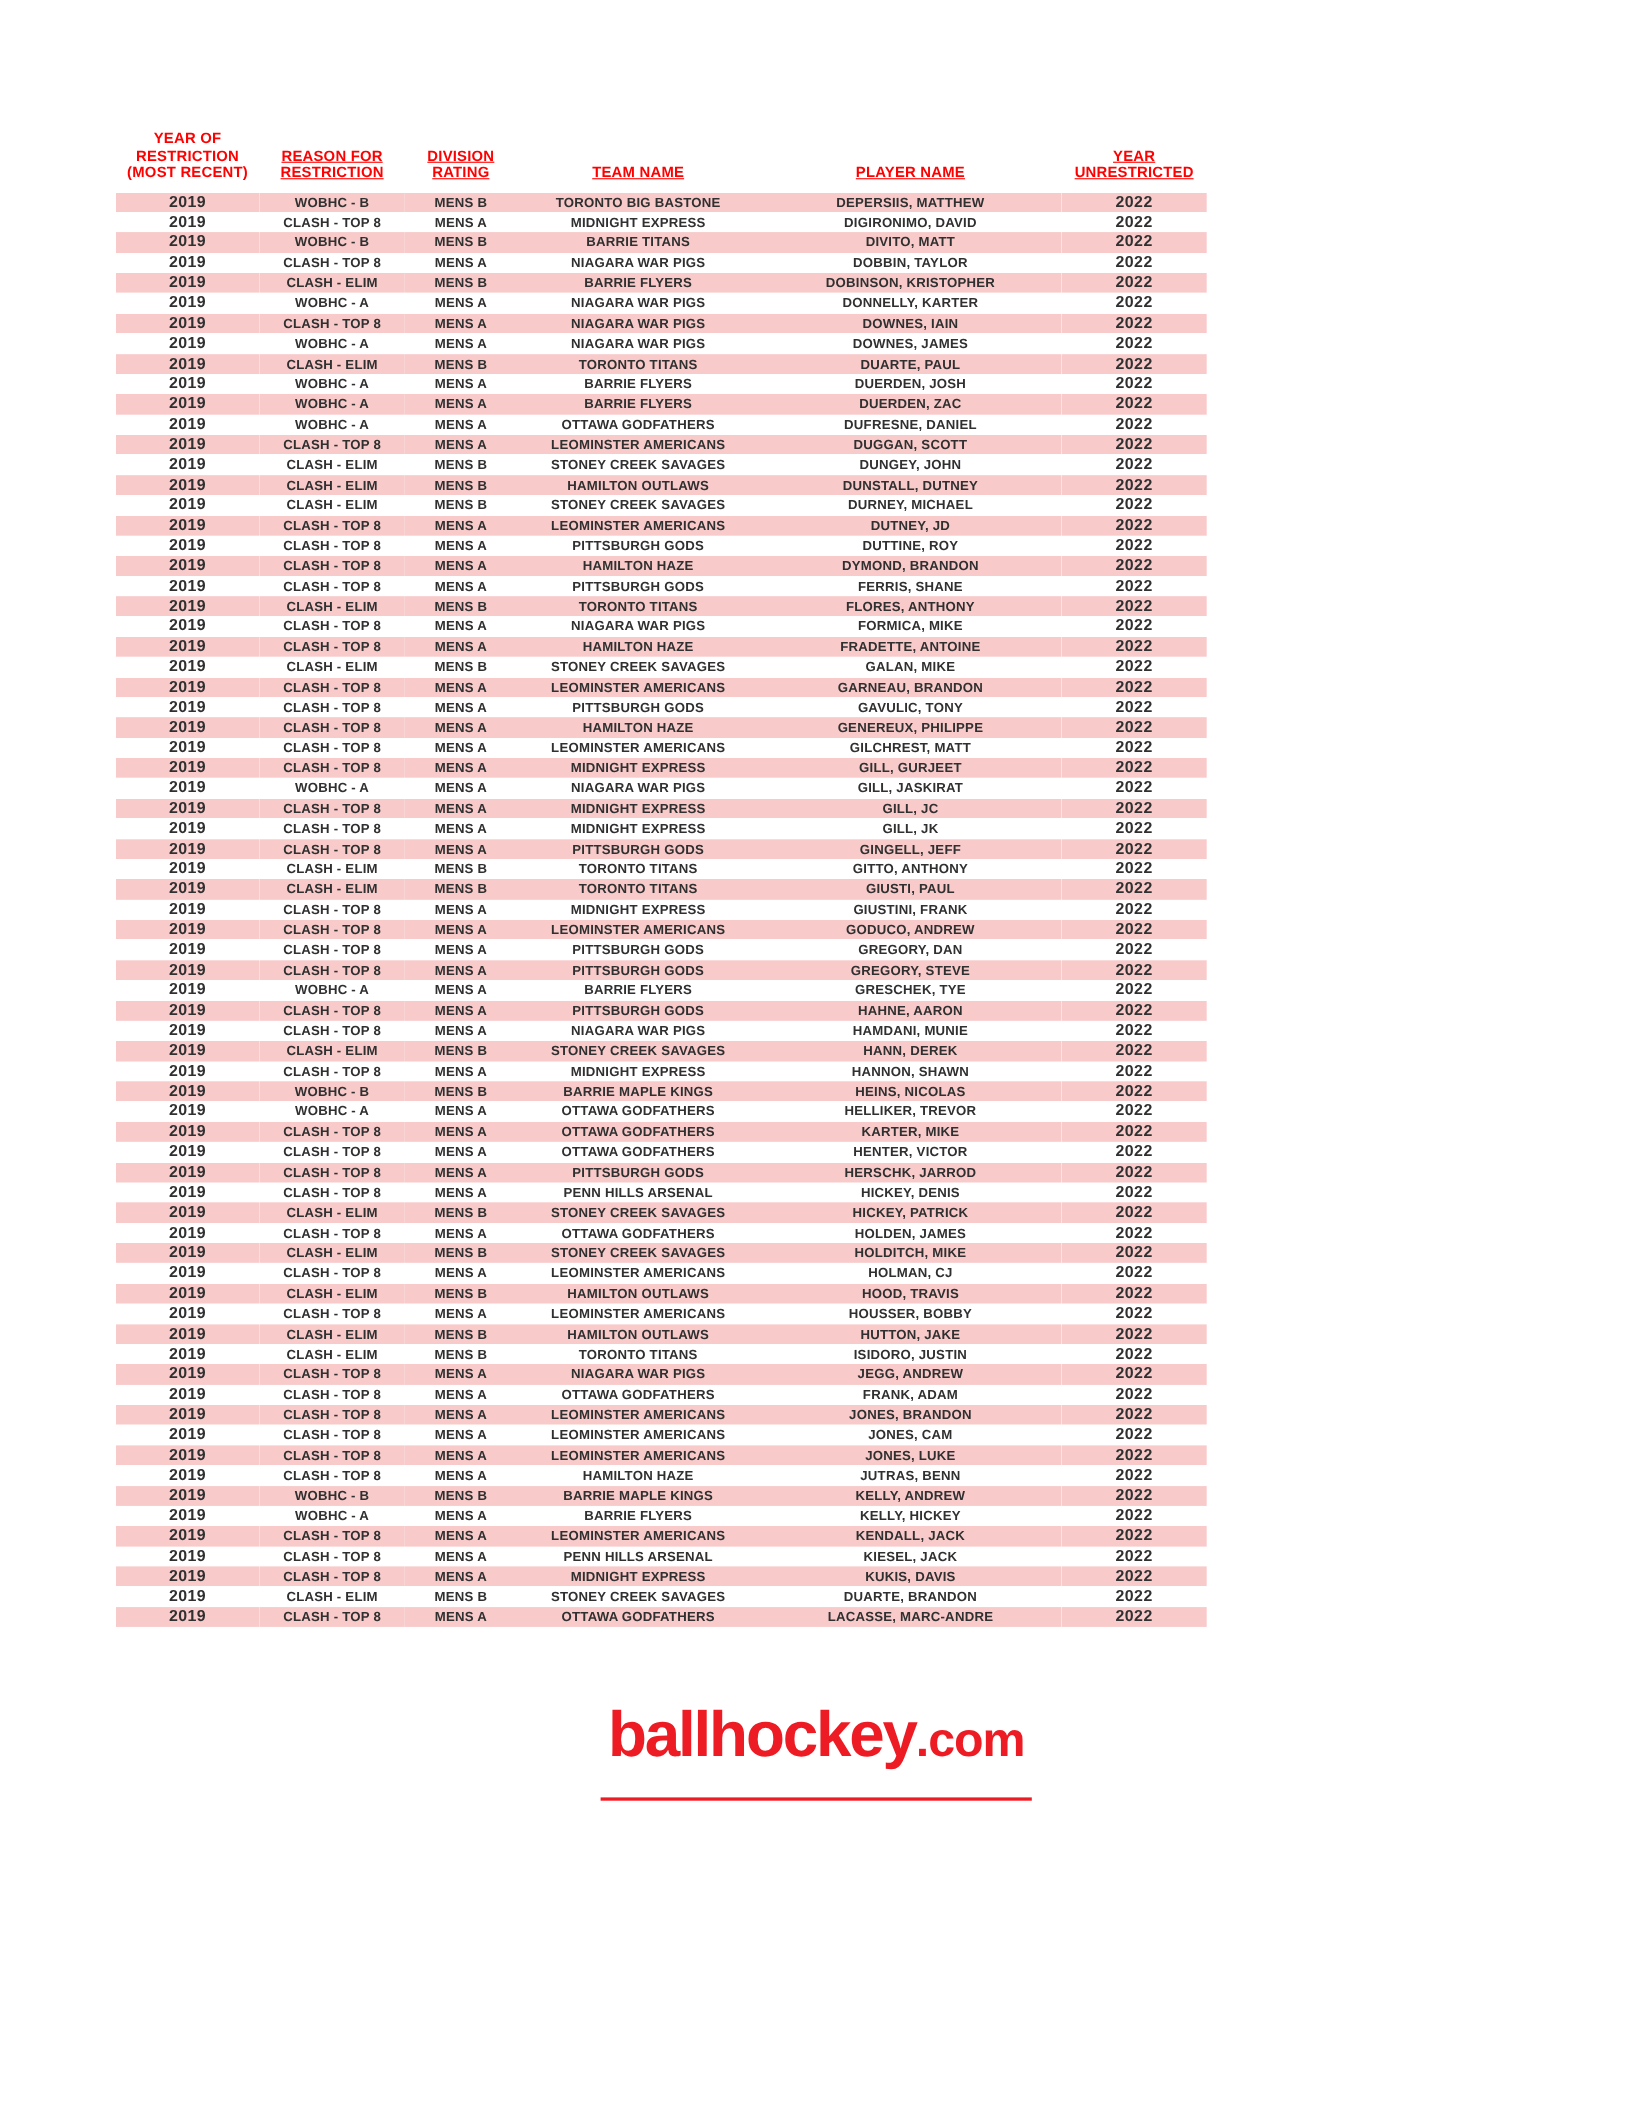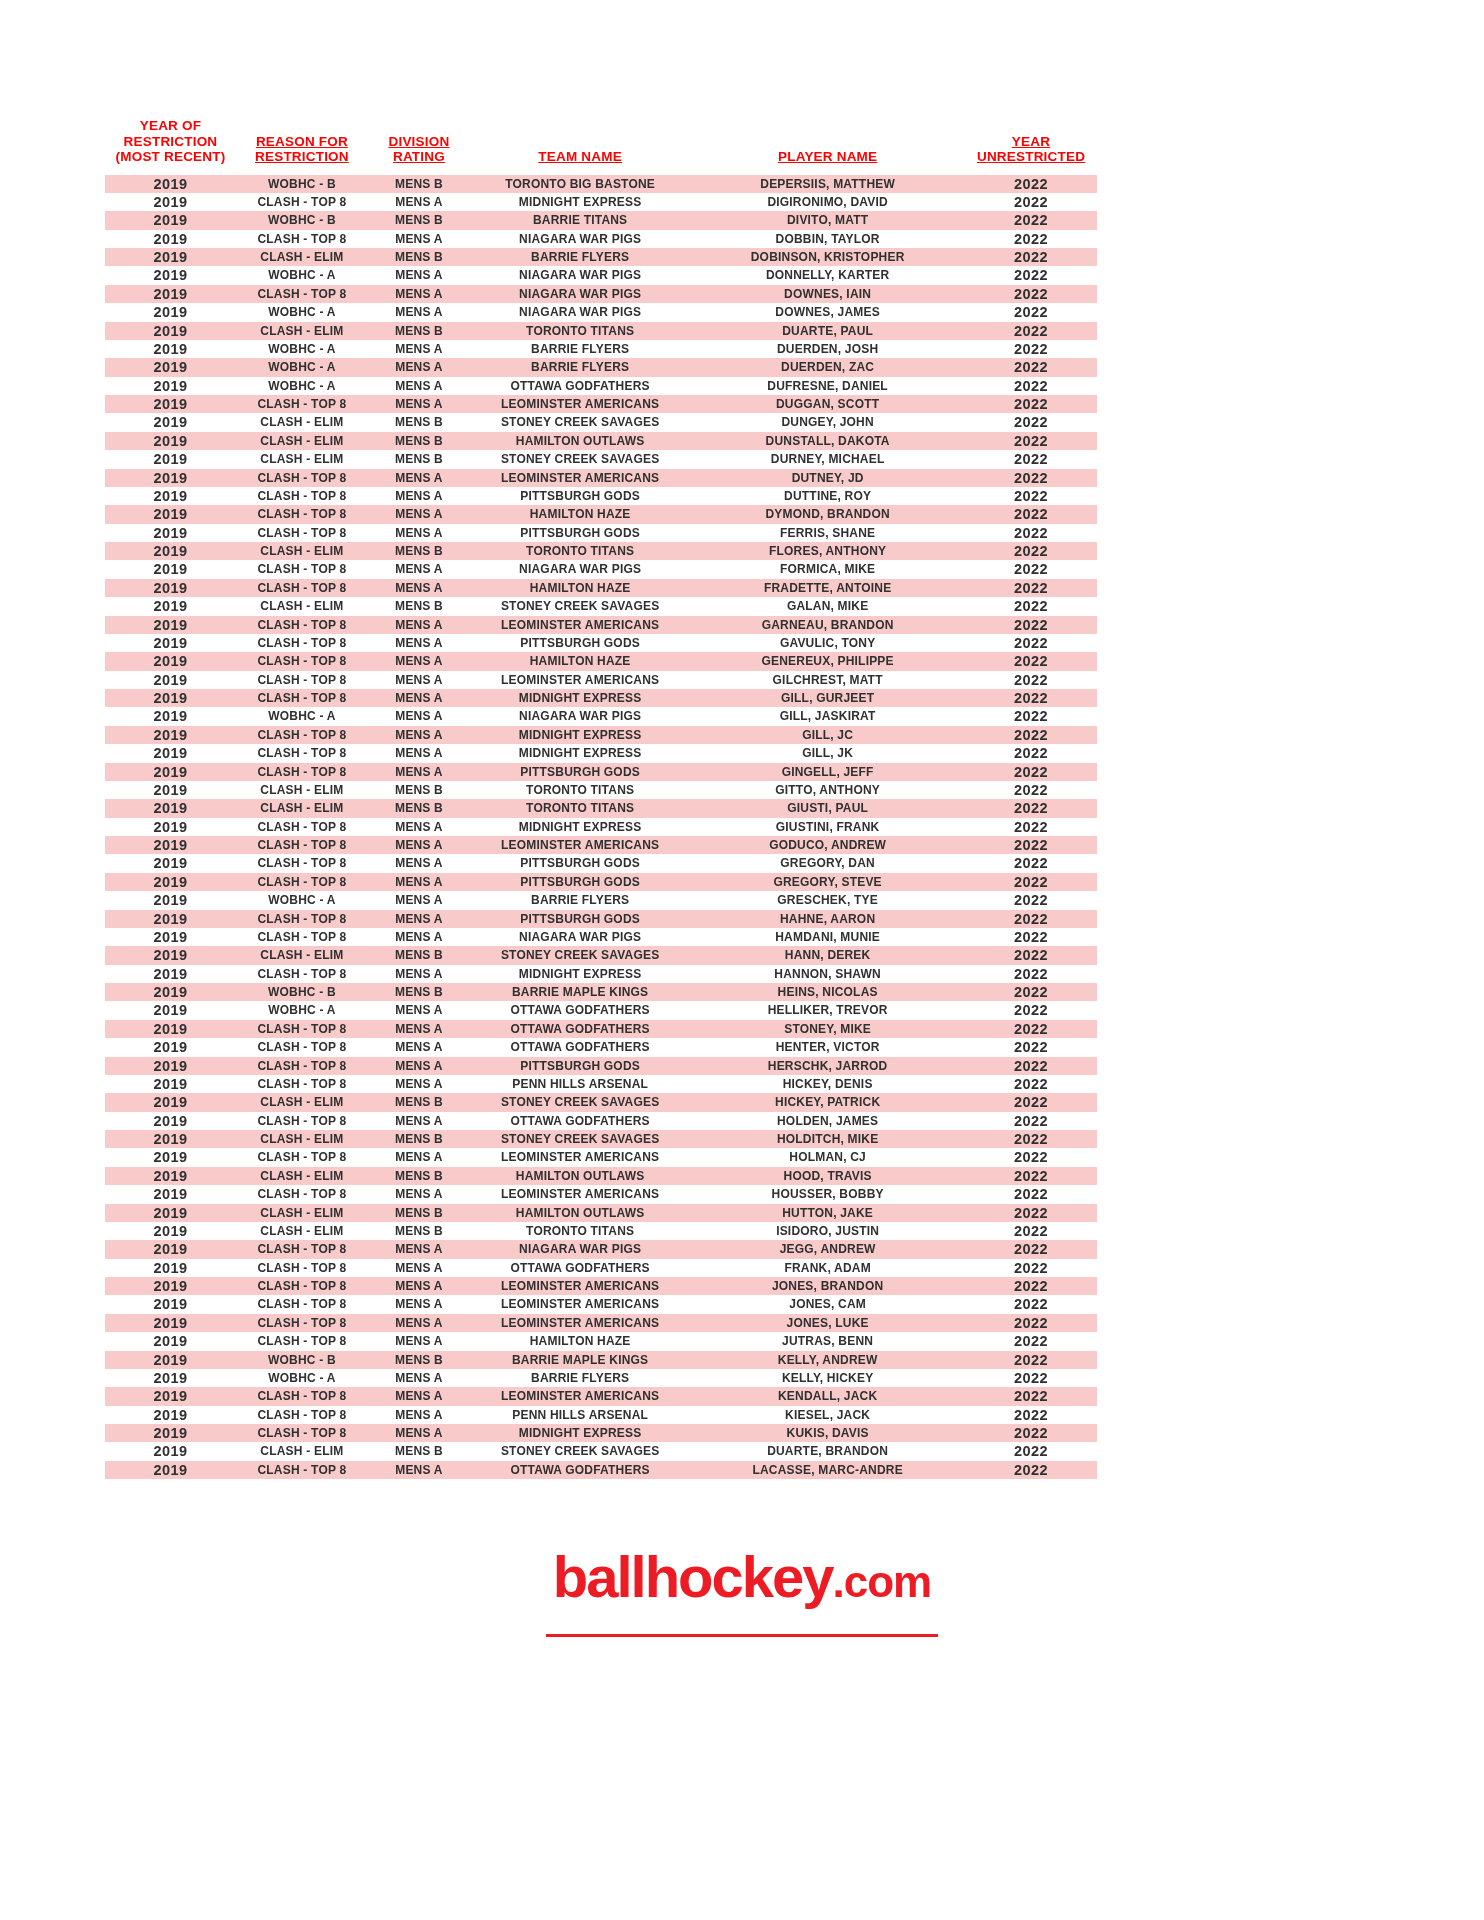--- a/index.html
+++ b/index.html
@@ -183,21 +183,21 @@
             <td>MENS B</td>
             <td>STONEY CREEK SAVAGES</td>
             <td>DUNGEY, JOHN</td>
             <td class="year">2022</td>
           </tr>
           <tr class="pink">
             <td class="year">2019</td>
             <td>CLASH - ELIM</td>
             <td>MENS B</td>
             <td>HAMILTON OUTLAWS</td>
-            <td>DUNSTALL, DAKOTA</td>
+            <td>DUNSTALL, DUTNEY</td>
             <td class="year">2022</td>
           </tr>
           <tr class="white">
             <td class="year">2019</td>
             <td>CLASH - ELIM</td>
             <td>MENS B</td>
             <td>STONEY CREEK SAVAGES</td>
             <td>DURNEY, MICHAEL</td>
             <td class="year">2022</td>
           </tr>
@@ -439,21 +439,21 @@
             <td>MENS A</td>
             <td>OTTAWA GODFATHERS</td>
             <td>HELLIKER, TREVOR</td>
             <td class="year">2022</td>
           </tr>
           <tr class="pink">
             <td class="year">2019</td>
             <td>CLASH - TOP 8</td>
             <td>MENS A</td>
             <td>OTTAWA GODFATHERS</td>
-            <td>STONEY, MIKE</td>
+            <td>KARTER, MIKE</td>
             <td class="year">2022</td>
           </tr>
           <tr class="white">
             <td class="year">2019</td>
             <td>CLASH - TOP 8</td>
             <td>MENS A</td>
             <td>OTTAWA GODFATHERS</td>
             <td>HENTER, VICTOR</td>
             <td class="year">2022</td>
           </tr>

